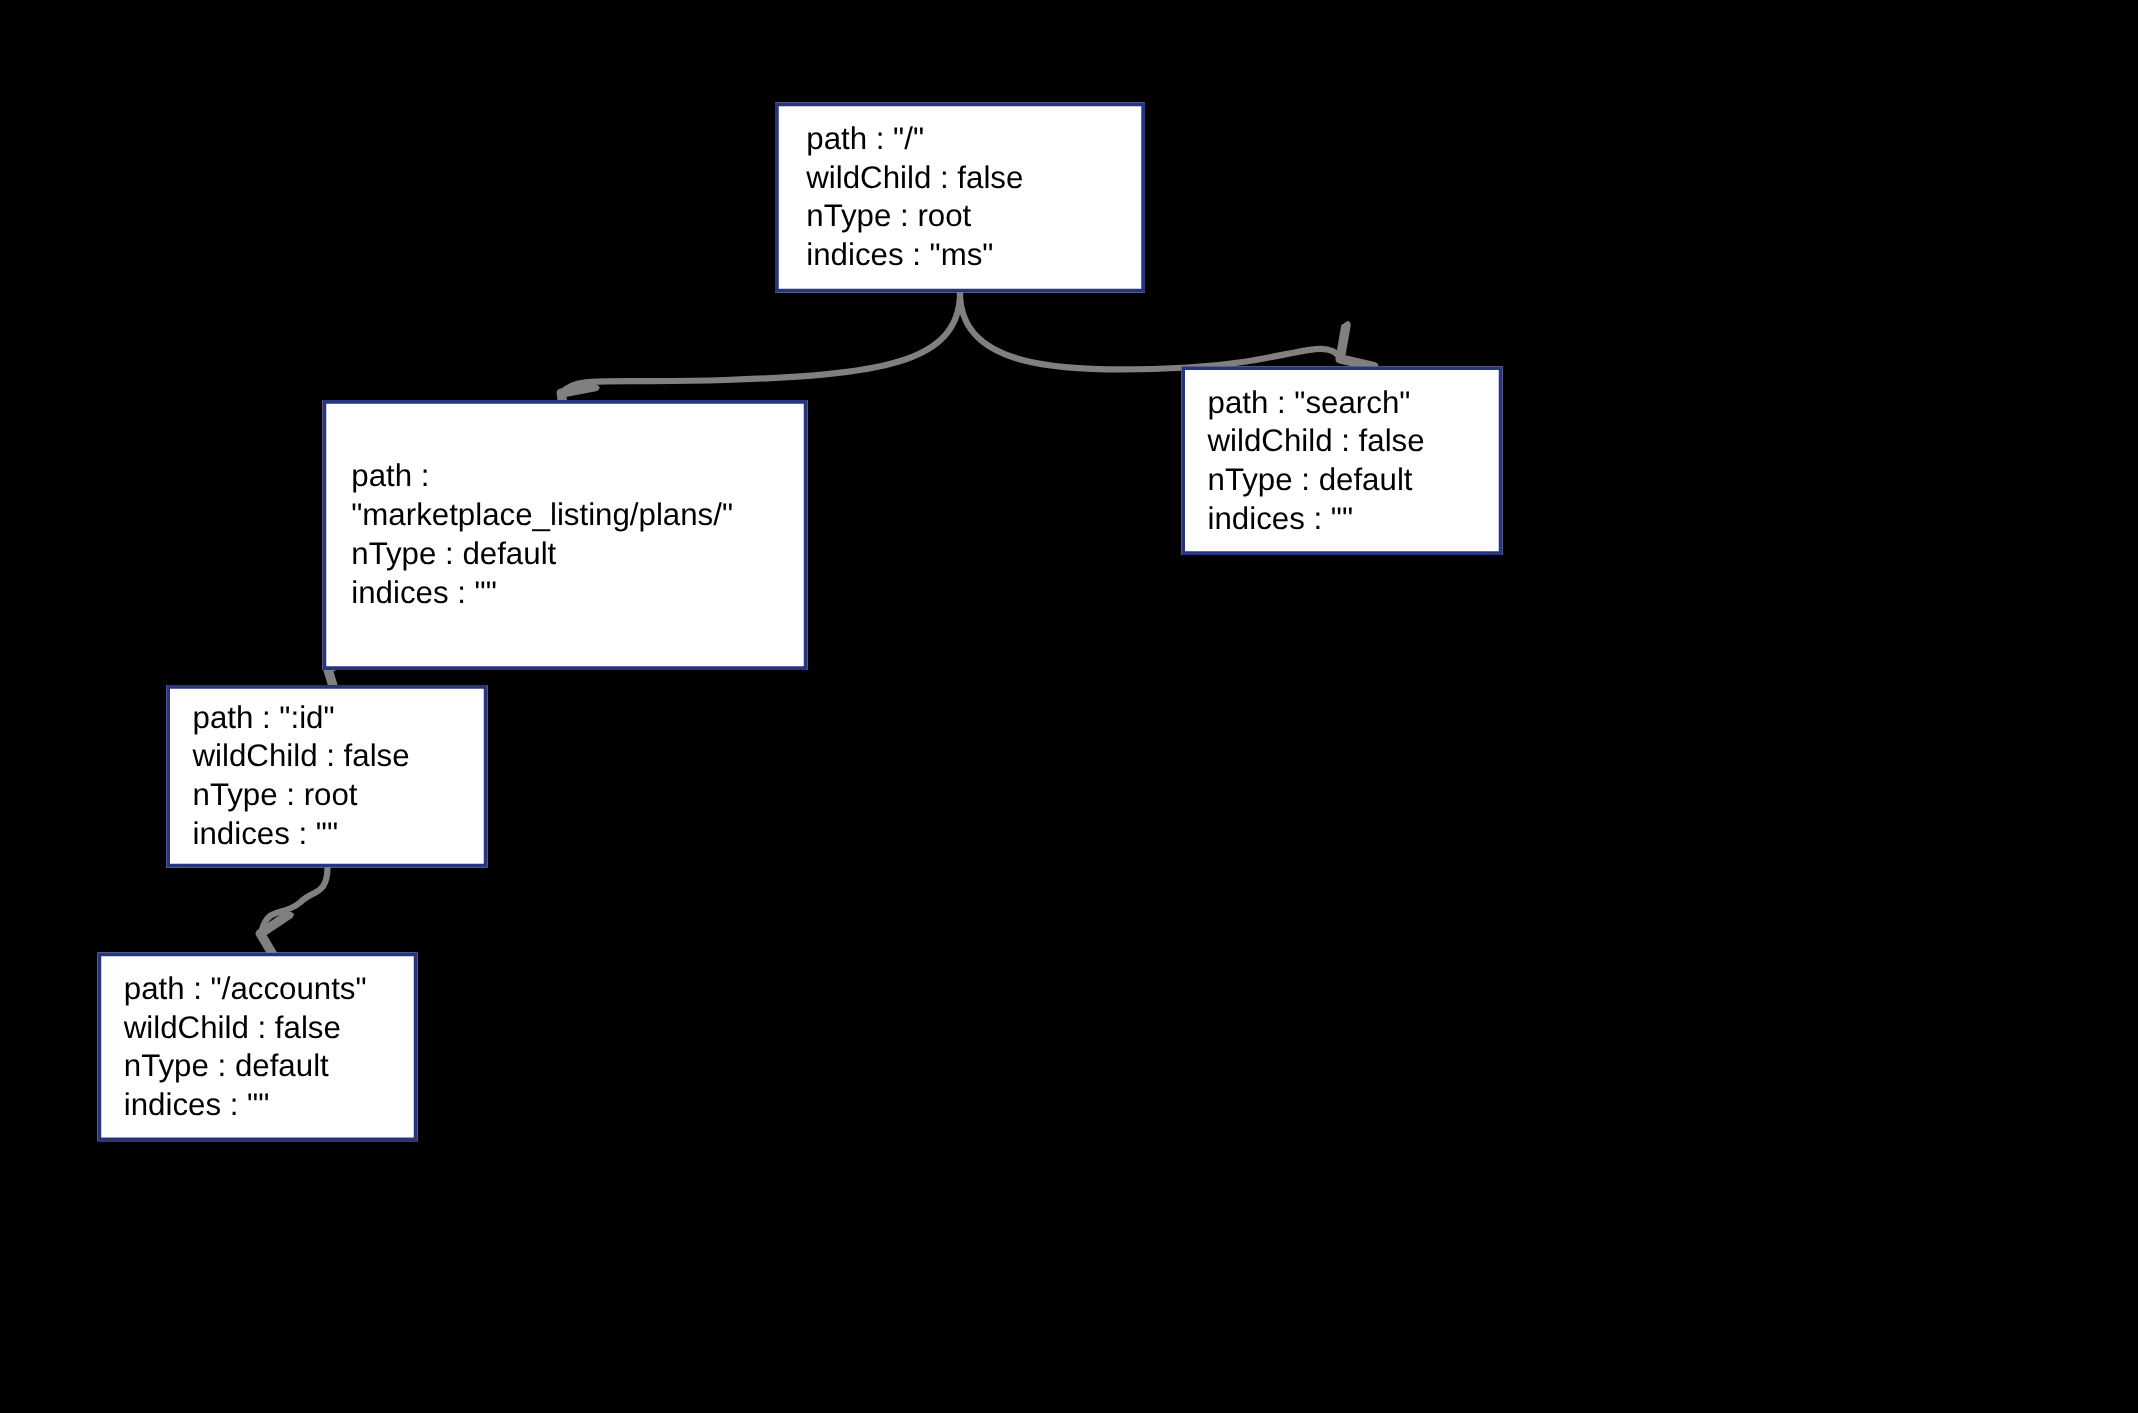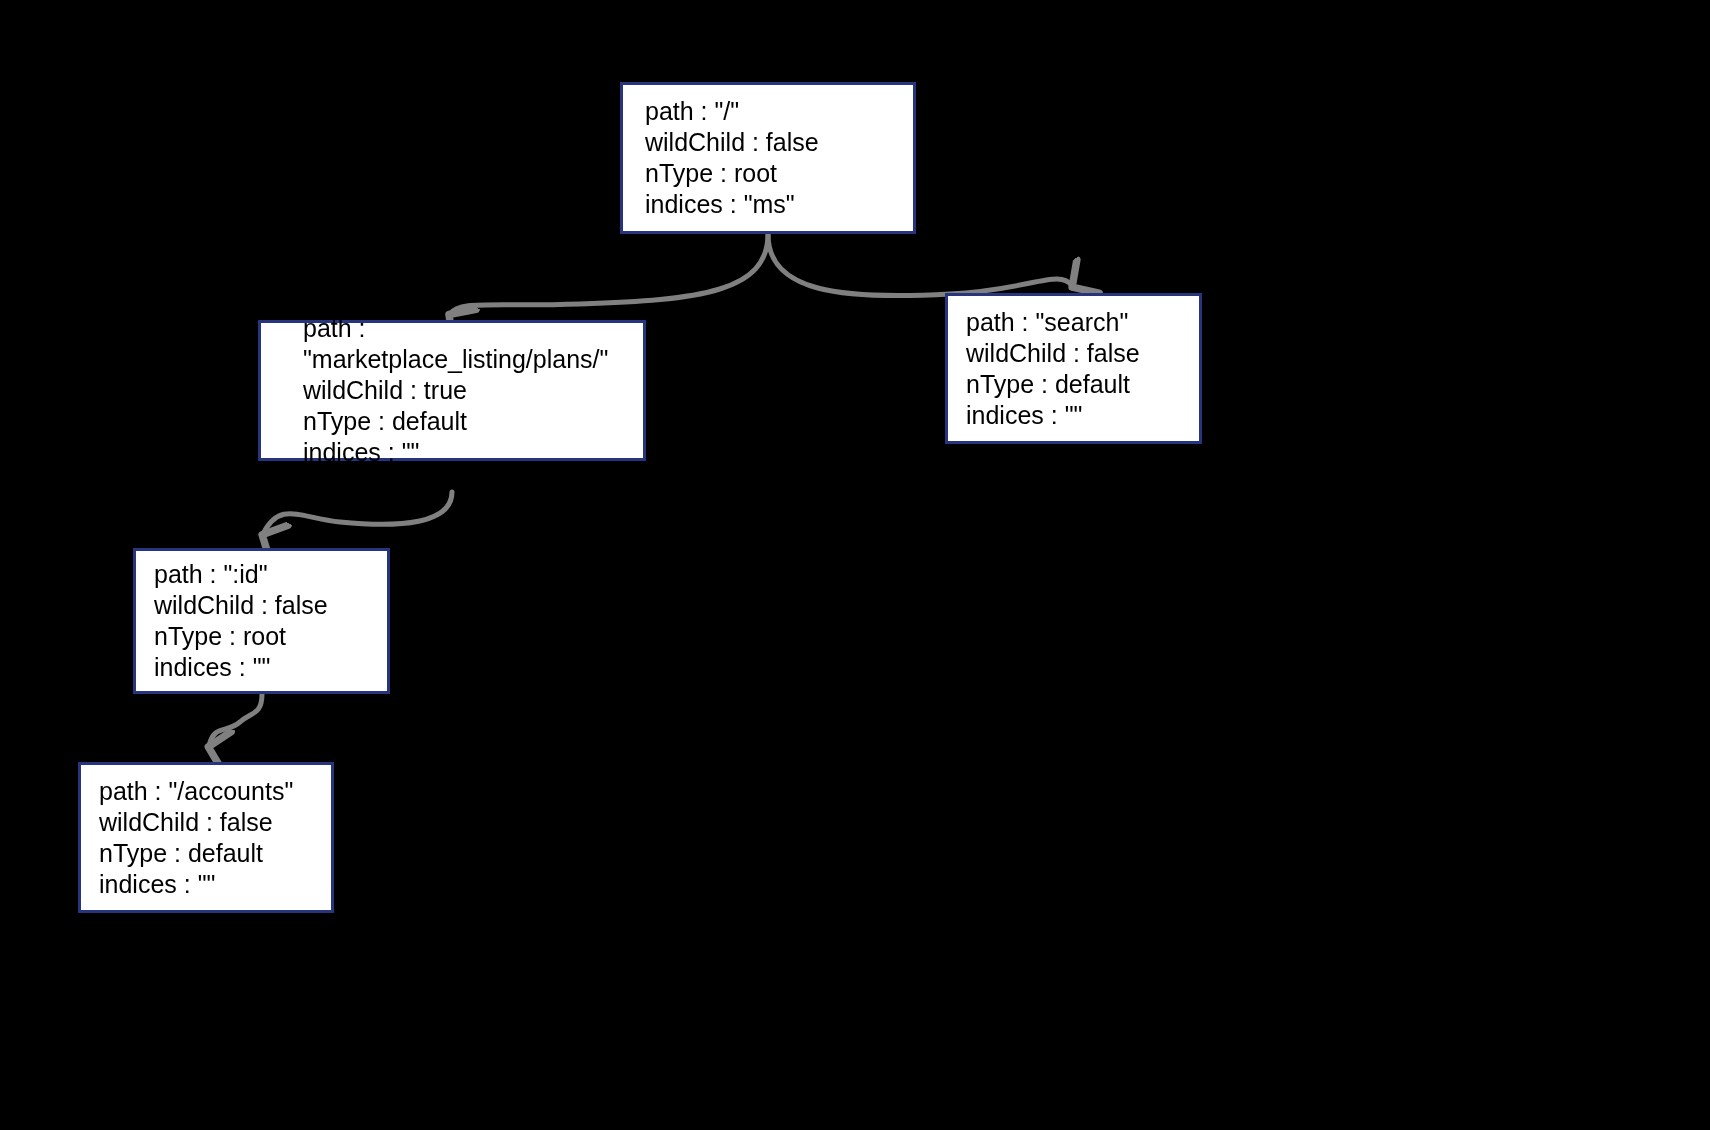--- a/index.html
+++ b/index.html
@@ -42,21 +42,21 @@
   .node-lines {
     padding: 0 18px;
   }
   .node-line {
     white-space: pre;
   }
   
   #node-root      { left: 620px;  top: 82px;  width: 296px; height: 152px; }
   #node-root .node-lines { padding-left: 22px; }
 
-  #node-marketplace { left: 258px; top: 320px; width: 388px; height: 141px; padding-left: 22px; }
+  #node-marketplace { left: 258px; top: 320px; width: 388px; height: 216px; }
   #node-marketplace .node-lines { padding-left: 20px; }
 
   #node-search    { left: 945px;  top: 293px; width: 257px; height: 151px; }
   #node-search .node-lines { padding-left: 18px; }
 
   #node-id        { left: 133px;  top: 548px; width: 257px; height: 146px; }
   #node-id .node-lines { padding-left: 18px; }
 
   #node-accounts  { left: 78px;   top: 762px; width: 256px; height: 151px; }
   #node-accounts .node-lines { padding-left: 18px; }
@@ -88,21 +88,20 @@
       <div class="node-line">wildChild : false</div>
       <div class="node-line">nType : root</div>
       <div class="node-line">indices : "ms"</div>
     </div>
   </div>
 
   <div class="node" id="node-marketplace">
     <div class="node-lines">
       <div class="node-line">path :</div>
       <div class="node-line">"marketplace_listing/plans/"</div>
-      <div class="node-line">wildChild : true</div>
       <div class="node-line">nType : default</div>
       <div class="node-line">indices : ""</div>
     </div>
   </div>
 
   <div class="node" id="node-search">
     <div class="node-lines">
       <div class="node-line">path : "search"</div>
       <div class="node-line">wildChild : false</div>
       <div class="node-line">nType : default</div>

